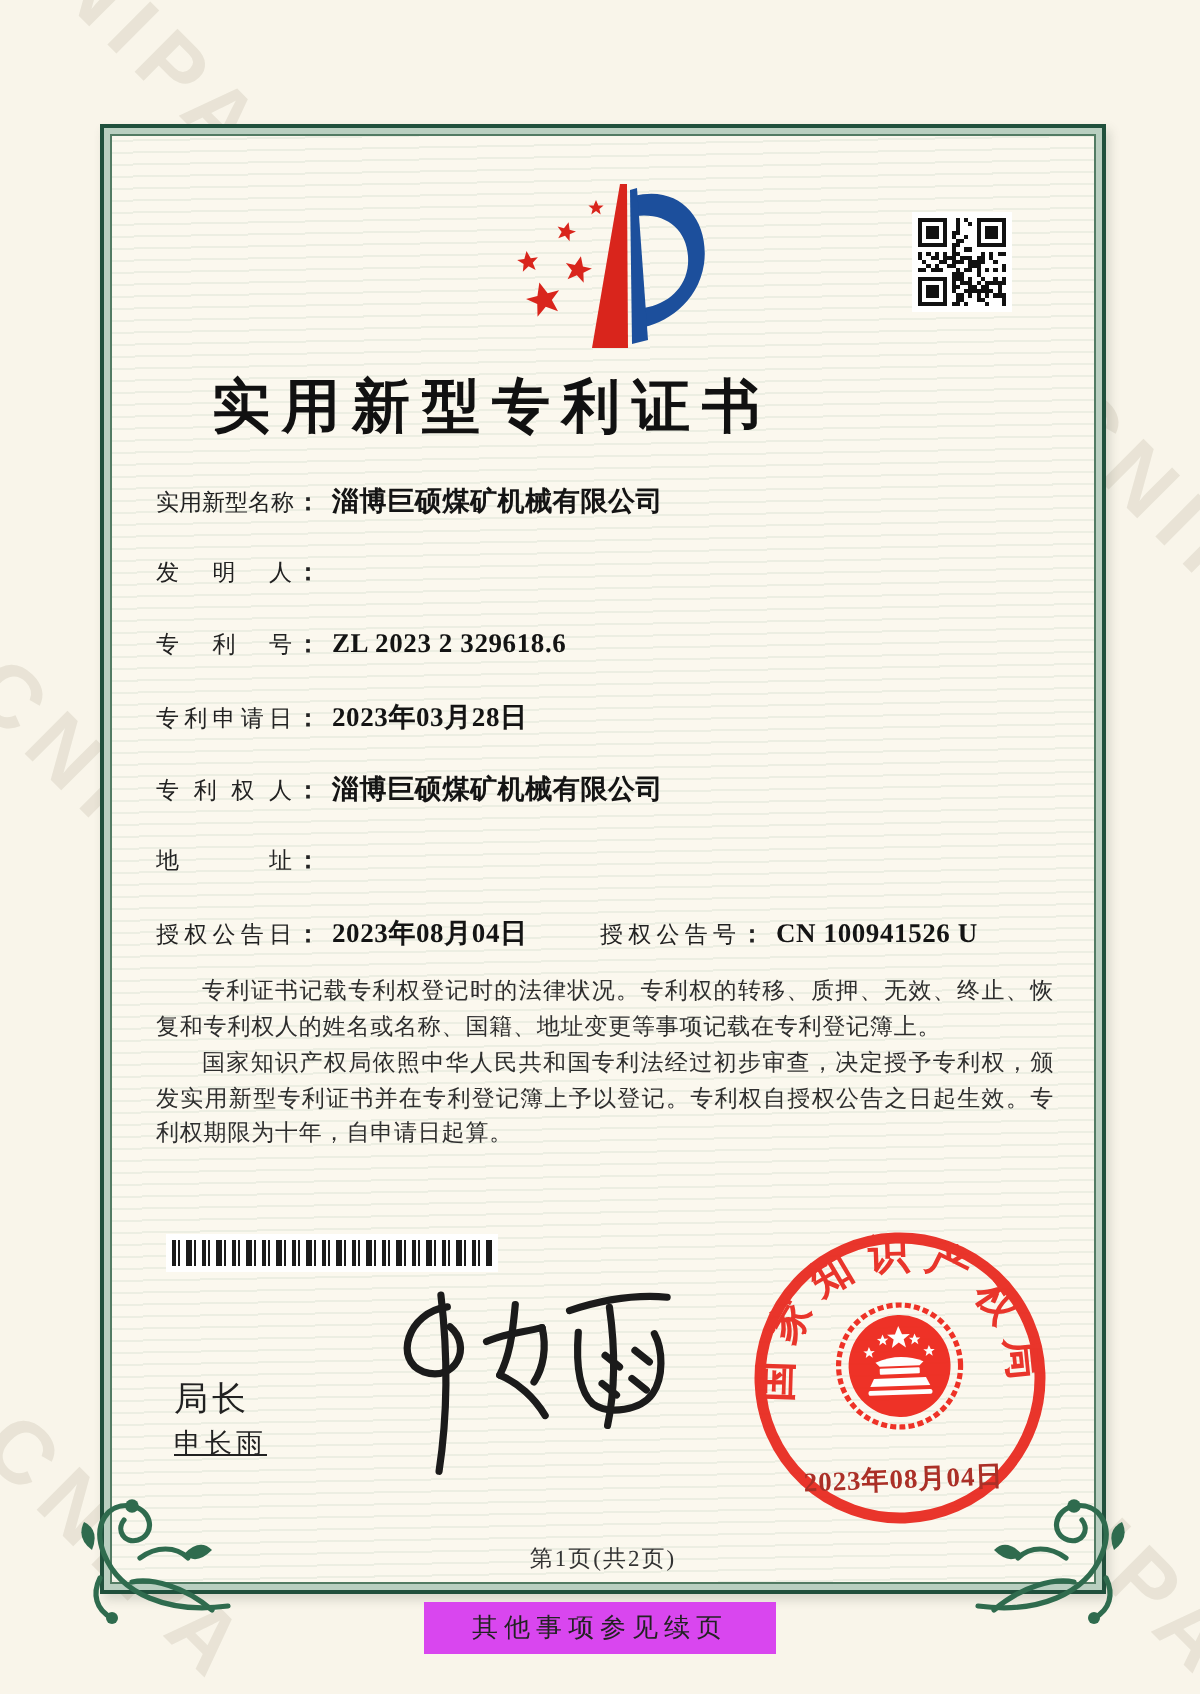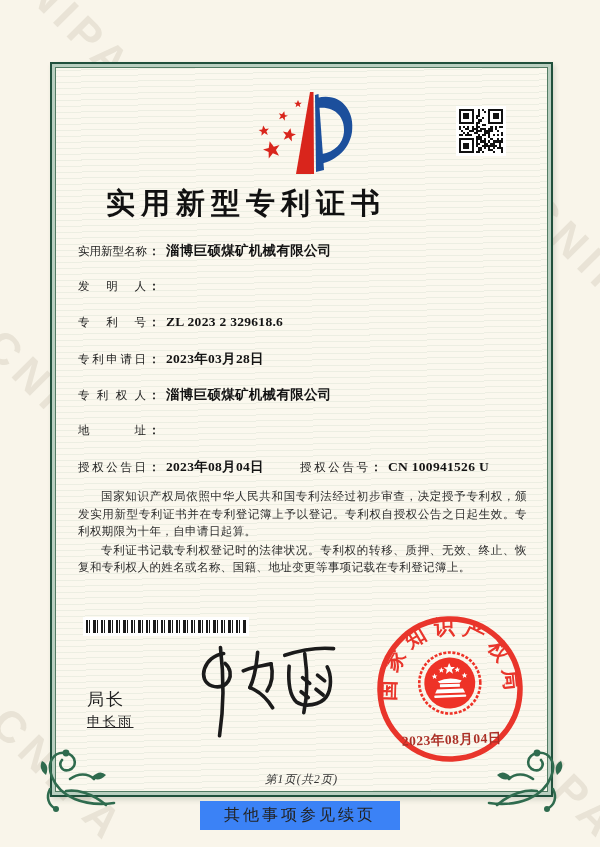--- a/index.html
+++ b/index.html
@@ -67,25 +67,25 @@
       #1a1a1a 0 2px,#fff 2px 3px,#1a1a1a 3px 4px,#fff 4px 7px,
       #1a1a1a 7px 10px,#fff 10px 11px,#1a1a1a 11px 12px,#fff 12px 15px);
   }
 
   .signer-title{position:absolute; left:35px; top:624px; font-size:17px; letter-spacing:2px;}
   .signer-name{position:absolute; left:35px; top:649px; font-size:13.5px; letter-spacing:2px;text-decoration:underline;}
   .signature{position:absolute; left:133px; top:576px; width:162px; height:102px; transform:rotate(-2deg);}
 
   .seal{position:absolute; left:322px; top:549px; width:152px; height:152px; opacity:0.93; transform:rotate(-2deg);}
 
-  .page-no{position:absolute; left:0; right:0; top:708px; text-align:center; font-size:11.5px; letter-spacing:1px; color:#333;font-style:italic;}
+  .page-no{position:absolute; left:0; right:0; top:708px; text-align:center; font-size:11.5px; letter-spacing:1px; color:#333;}
 
   .note{
     position:absolute; left:50%; top:801px; transform:translateX(-50%);
-    background:#3b82f6; padding:4px 24px; font-size:16px; letter-spacing:3px; color:#222;
+    background:#d946ef; padding:4px 24px; font-size:13px; letter-spacing:3px; color:#222;
     white-space:nowrap;
   }
 </style>
 </head>
 <body>
 
 <div class="page">
 
   <div class="wm" style="left:-18px; top:-10px;">CNIPA</div>
   <div class="wm" style="left:536px; top:-24px;">CNIPA</div>
@@ -361,22 +361,22 @@
               <span>告</span>
               <span>号</span>
             </span>
             <span class="fcolon">：</span>
             <span class="fvalue">CN 100941526 U</span>
         </span>
       </div>
     </div>
 
     <div class="paras">
+      <p class="para">专利证书记载专利权登记时的法律状况。专利权的转移、质押、无效、终止、恢复和专利权人的姓名或名称、国籍、地址变更等事项记载在专利登记簿上。</p>
       <p class="para">国家知识产权局依照中华人民共和国专利法经过初步审查，决定授予专利权，颁发实用新型专利证书并在专利登记簿上予以登记。专利权自授权公告之日起生效。专利权期限为十年，自申请日起算。</p>
-      <p class="para">专利证书记载专利权登记时的法律状况。专利权的转移、质押、无效、终止、恢复和专利权人的姓名或名称、国籍、地址变更等事项记载在专利登记簿上。</p>
     </div>
 
     <div class="barcode"></div>
 
     <div class="signer-title">局长</div>
     <div class="signer-name">申长雨</div>
 
     <svg class="signature" viewBox="0 0 162 102">
       <g fill="none" stroke="#1b1b1b" stroke-width="3.6" stroke-linecap="round" stroke-linejoin="round">
         <path d="M40,12 C20,14 12,38 27,44 C43,50 52,32 41,22"></path>

